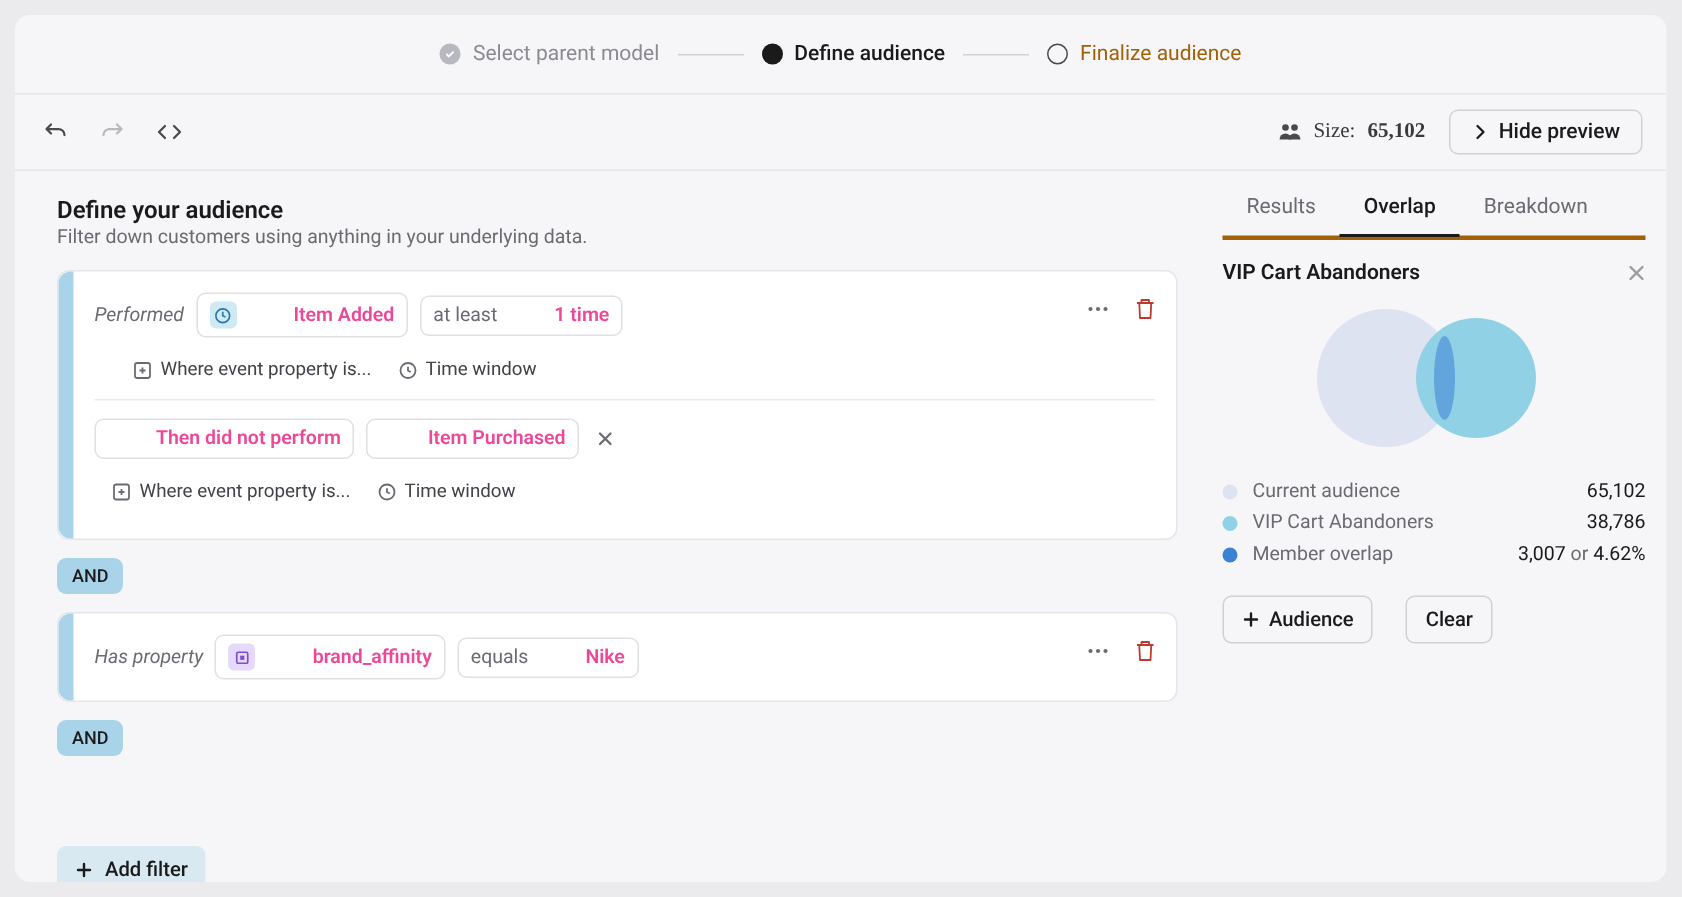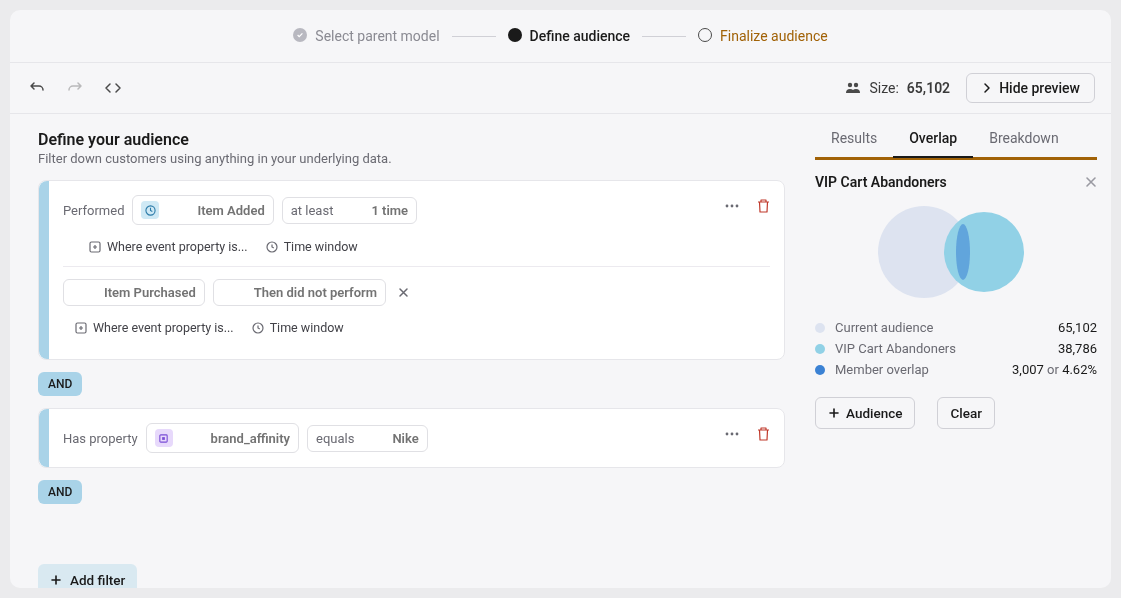--- a/index.html
+++ b/index.html
@@ -25,21 +25,21 @@
 
 .stepper {
   display: flex;
   justify-content: center;
   align-items: center;
   gap: 12px;
   padding: 18px 0;
   border-bottom: 1px solid #e6e6ea;
   font-size: 14px;
 }
-.step { display: flex; gap: 8px; }
+.step { display: flex; align-items: center; gap: 8px; }
 .step-label-done { color: #8a8a92; }
 .step-label-current { color: #1a1a1a; font-weight: 500; }
 .step-label-future { color: #a16207; }
 .step-div { width: 44px; height: 1px; background: #d0d0d6; }
 .circ { width: 14px; height: 14px; border-radius: 50%; display:inline-flex; align-items:center; justify-content:center; }
 .circ.done { background: #b8b8c0; }
 .circ.done svg { width: 8px; height: 8px; }
 .circ.current { background: #1a1a1a; }
 .circ.future { border: 1.5px solid #4a4a4a; background: transparent; }
 
@@ -48,21 +48,21 @@
   display: flex;
   align-items: center;
   padding: 10px 16px;
   border-bottom: 1px solid #e6e6ea;
   gap: 16px;
 }
 .tbtn { width: 22px; height: 22px; display:flex; align-items:center; justify-content:center; color:#4a4a4a; cursor:pointer; }
 .tbtn.disabled { opacity: .35; cursor: default; }
 .code-btn { display:flex; gap:0; }
 .tool-spacer { flex: 1; }
-.size-block { display:flex; align-items:center; gap:8px; font-size:14px; color:#3a3a3a; }
+.size-block { display:flex; align-items:center; gap:8px; font-size:14px; color:#3a3a3a;font-family:Liberation Serif, serif; }
 .size-block .val { font-weight: 600; }
 .hide-preview-btn {
   display:flex; align-items:center; gap:6px;
   border:1px solid #d0d0d6; background:#fff0;
   padding:6px 14px; border-radius:6px; font-size:14px; font-weight:500; cursor:pointer;
 }
 
 
 .main { display:flex; flex:1; overflow:hidden; }
 .left { flex:1; padding: 16px 16px 16px 28px; overflow-y:auto; }
@@ -73,30 +73,30 @@
 
 
 .fblock {
   background:#fff; border:1px solid #e6e6ea; border-radius:8px;
   display:flex; margin-bottom: 10px;
 }
 .fblock .stripe { width: 10px; background:#a9d3e8; border-radius: 8px 0 0 8px; margin-right: 6px; }
 .fblock .body { flex:1; padding: 14px 14px 14px 8px; }
 .frow { display:flex; align-items:center; gap:8px; margin-bottom: 10px; position:relative; }
 .frow:last-child { margin-bottom: 0; }
-.lbl { font-size: 13px; color:#6a6a72; }
+.lbl { font-size: 13px; color:#6a6a72;font-style:italic; }
 .chip {
   display:inline-flex; align-items:center; gap:6px;
   border:1px solid #e0e0e4; border-radius:6px; padding:5px 8px;
   font-size:13px; background:#fff;
 }
 .chip .ico { width:18px; height:18px; border-radius:4px; display:flex; align-items:center; justify-content:center; }
 .ico.blue { background:#cfe9f5; color:#2a7aa8; }
 .ico.purple { background:#e7d9fb; color:#7a4dd6; }
-.bold { font-weight:600; color:#737373;padding-left:32px; }
+.bold { font-weight:600; color:#ec4899;padding-left:32px; }
 .subrow {
   display:flex; align-items:center; gap:18px; padding: 4px 0 10px 26px;
   font-size:12.5px; color:#424248;
 }
 .subrow .item { display:flex; align-items:center; gap:6px; cursor:pointer; }
 .sep { height:1px; background:#eceaef; margin: 2px 0 12px 0; }
 .row-actions { position:absolute; right:0; top:4px; display:flex; align-items:center; gap:18px; }
 .row-actions .more, .row-actions .trash { cursor:pointer; }
 .trash { color:#c0392b; }
 .xbtn { color:#6a6a72; cursor:pointer; padding: 0 4px; }
@@ -256,24 +256,24 @@
                     <circle cx="6" cy="6" r="5" stroke="#6a6a72" stroke-width="1.2" fill="none"></circle>
                     <path d="M6 3.5 V6 L7.8 7" stroke="#6a6a72" stroke-width="1.2" fill="none"></path>
                   </svg>
                 </span>
               <span>Time window</span>
             </span>
           </div>
           <div class="sep"></div>
           <div class="frow">
             <span class="chip">
+              <span class="bold">Then did not perform</span>
+            </span>
+            <span class="chip">
               <span class="bold">Item Purchased</span>
-            </span>
-            <span class="chip">
-              <span class="bold">Then did not perform</span>
             </span>
             <span class="xbtn">
               <svg width="11" height="11" viewBox="0 0 11 11">
                   <path d="M2 2 L9 9 M9 2 L2 9" stroke="#6a6a72" stroke-width="1.5" stroke-linecap="round"></path>
                 </svg>
             </span>
           </div>
           <div class="subrow" style="padding-left:12px">
             <span class="item">
               <span>

